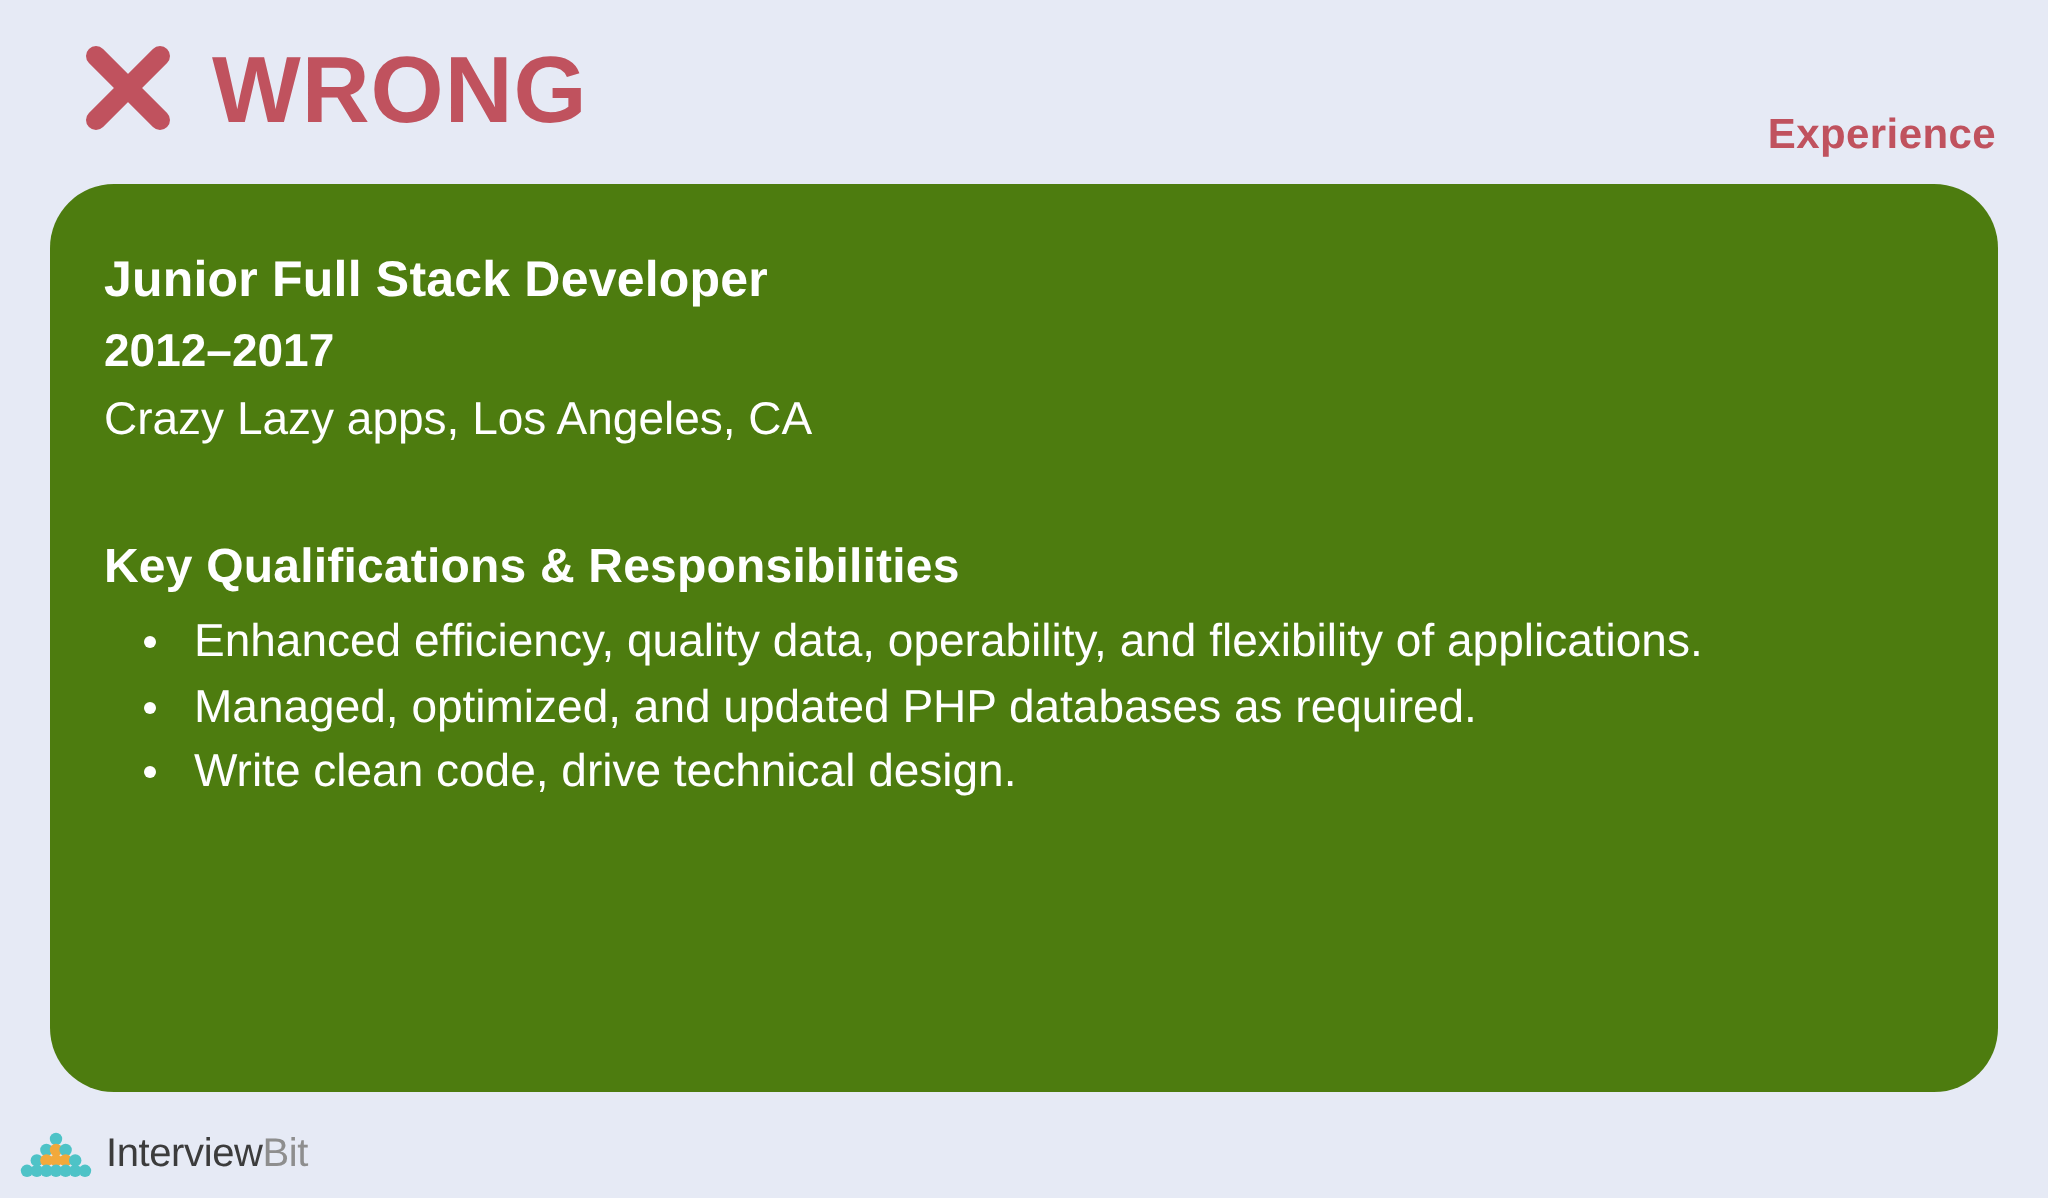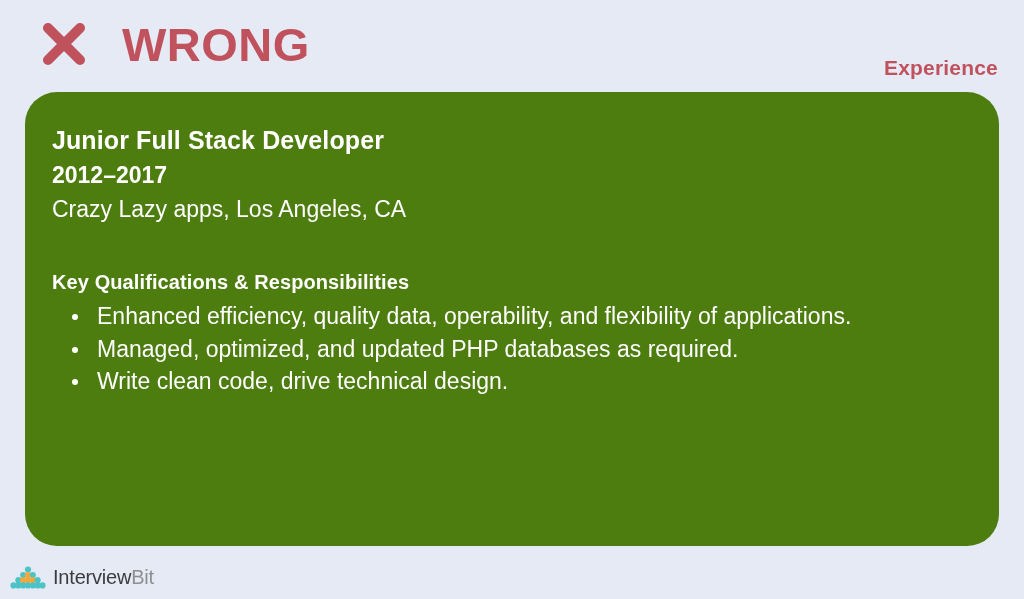--- a/index.html
+++ b/index.html
@@ -22,21 +22,21 @@
     top: 0;
     width: 1024px;
     height: 92px;
   }
   .wrong-group {
     position: absolute;
     left: 40px;
     top: 20px;
     display: flex;
     align-items: center;
-    gap: 34px;
+    gap: 18px;
   }
   .x-icon {
     width: 48px;
     height: 48px;
     display: block;
   }
   .wrong-label {
     font-size: 47px;
     font-weight: bold;
     color: #c0525e;
@@ -83,21 +83,21 @@
     line-height: 1.0;
     margin: 0 0 11px 0;
   }
   .job-company {
     font-size: 23px;
     font-weight: normal;
     line-height: 1.0;
     margin: 0 0 0 0;
   }
   .quals-heading {
-    font-size: 20px;
+    font-size: 24px;
     font-weight: bold;
     line-height: 1.0;
     margin: 51px 0 9px 0;
     letter-spacing: 0.1px;
   }
   .bullet-list {
     list-style: none;
     margin: 0;
     padding: 0;
   }

